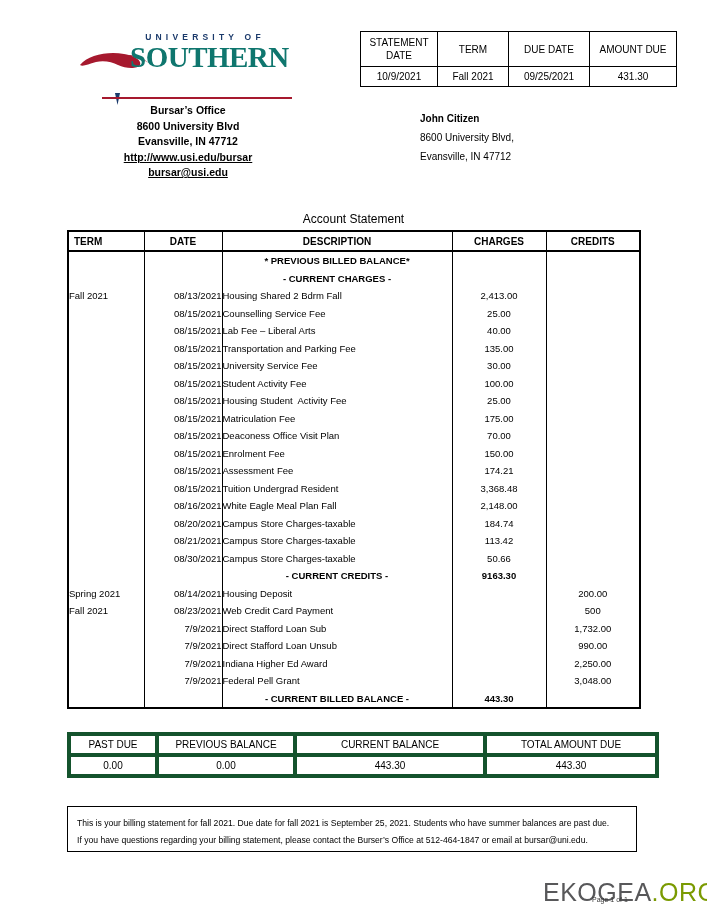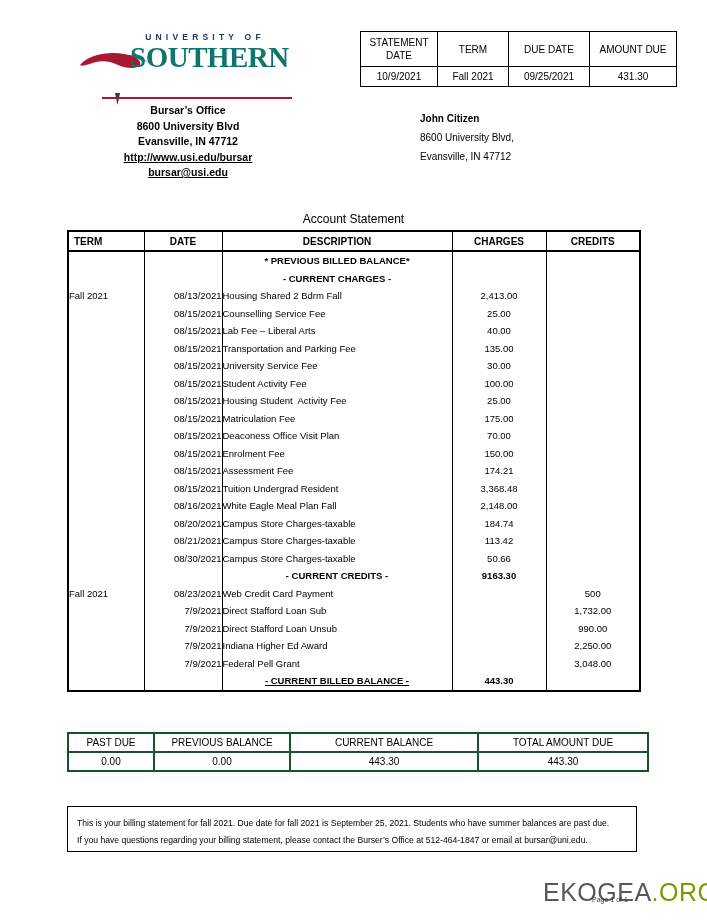--- a/index.html
+++ b/index.html
@@ -210,21 +210,21 @@
   .summary {
     position: absolute;
     left: 67px;
     top: 732px;
     width: 572px;
     border-collapse: collapse;
     font-size: 10px;
     table-layout: fixed;
   }
   .summary td {
-    border: 2px solid #14532d;
+    border: 4px solid #14532d;
     text-align: center;
     height: 17px;
     padding: 0;
   }
   .summary .s1 { width: 84px; }
   .summary .s2 { width: 134px; }
   .summary .s3 { width: 186px; }
   .summary .s4 { width: 168px; }
 
   
@@ -457,20 +457,27 @@
         <td class="td-credit"></td>
       </tr>
       <tr class=" row-section">
         <td class="td-term"></td>
         <td class="td-date"></td>
         <td class="td-desc sec-label" style="text-align: center; padding-left: 0px;">- CURRENT CREDITS -</td>
         <td class="td-charge bold">9163.30</td>
         <td class="td-credit"></td>
       </tr>
       <tr>
+        <td class="td-term">Spring 2021</td>
+        <td class="td-date">08/14/2021</td>
+        <td class="td-desc">Housing Deposit</td>
+        <td class="td-charge"></td>
+        <td class="td-credit">200.00</td>
+      </tr>
+      <tr>
         <td class="td-term">Fall 2021</td>
         <td class="td-date">08/23/2021</td>
         <td class="td-desc">Web Credit Card Payment</td>
         <td class="td-charge"></td>
         <td class="td-credit">500</td>
       </tr>
       <tr>
         <td class="td-term"></td>
         <td class="td-date">7/9/2021</td>
         <td class="td-desc">Direct Stafford Loan Sub</td>
@@ -494,21 +501,21 @@
       <tr>
         <td class="td-term"></td>
         <td class="td-date">7/9/2021</td>
         <td class="td-desc">Federal Pell Grant</td>
         <td class="td-charge"></td>
         <td class="td-credit">3,048.00</td>
       </tr>
       <tr class="last row-section">
         <td class="td-term"></td>
         <td class="td-date"></td>
-        <td class="td-desc sec-label" style="text-align: center; padding-left: 0px; text-decoration: underline;">- CURRENT BILLED BALANCE -</td>
+        <td class="td-desc sec-label" style="text-align: center; padding-left: 0px;">- CURRENT BILLED BALANCE -</td>
         <td class="td-charge bold">443.30</td>
         <td class="td-credit"></td>
       </tr>
     </tbody>
 </table>
 
 <table class="summary">
   <tbody>
       <tr>
     <td class="s1">PAST DUE</td>

